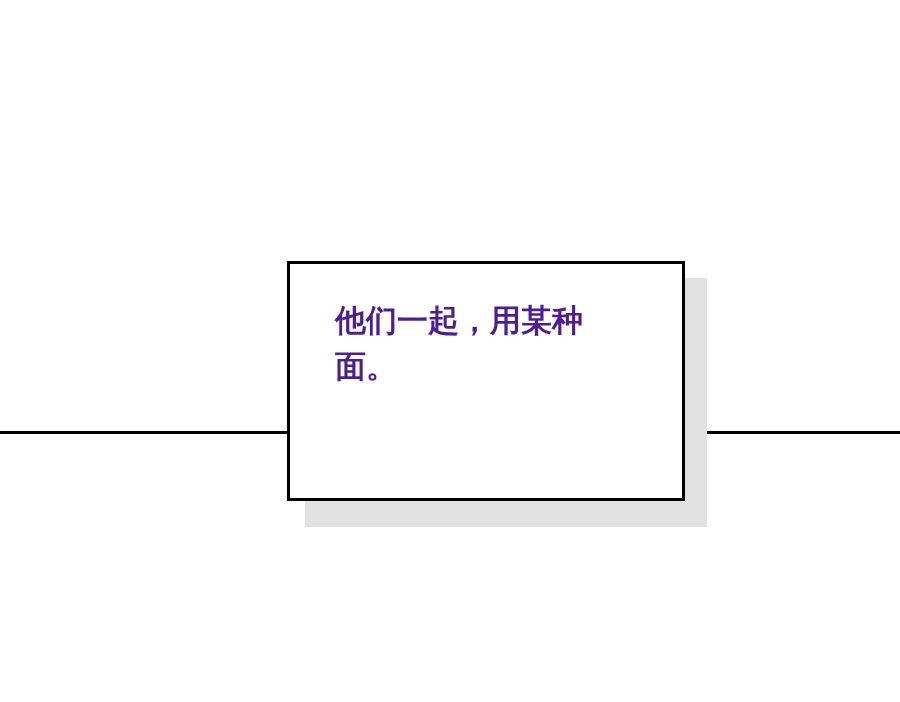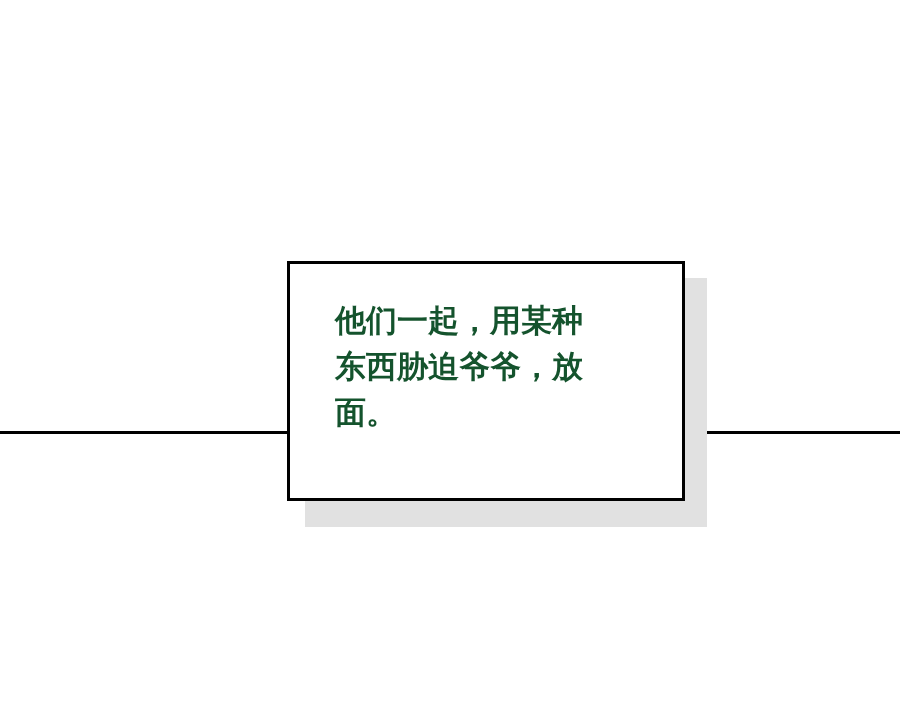--- a/index.html
+++ b/index.html
@@ -2,27 +2,26 @@
 <html><head>
 <meta charset="utf-8">
 <style>
   html,body{margin:0;padding:0;}
   body{width:900px;height:702px;background:#ffffff;position:relative;overflow:hidden;
        font-family:"DejaVu Sans","Liberation Sans",sans-serif;}
   .hline{position:absolute;left:0;width:900px;top:431px;height:3px;background:#000;}
   .shadow{position:absolute;left:305px;top:278px;width:402px;height:249px;background:#e1e1e1;}
   .box{position:absolute;left:287px;top:261px;width:392px;height:234px;background:#fff;border:3px solid #000;}
   .caption{position:absolute;left:45px;top:33px;width:310px;font-size:31px;line-height:46px;
-           color:#14532d;font-weight:bold;letter-spacing:0px;}
+           color:#4c1d95;font-weight:bold;letter-spacing:0px;}
   .caption span{display:block;white-space:nowrap;}
 </style>
 </head>
 <body>
 
 <div class="hline"></div>
 <div class="shadow"></div>
 <div class="box">
   <div class="caption">
     <span>他们一起，用某种</span>
-    <span>东西胁迫爷爷，放</span>
     <span>面。</span>
   </div>
 </div>
 
 </body></html>

